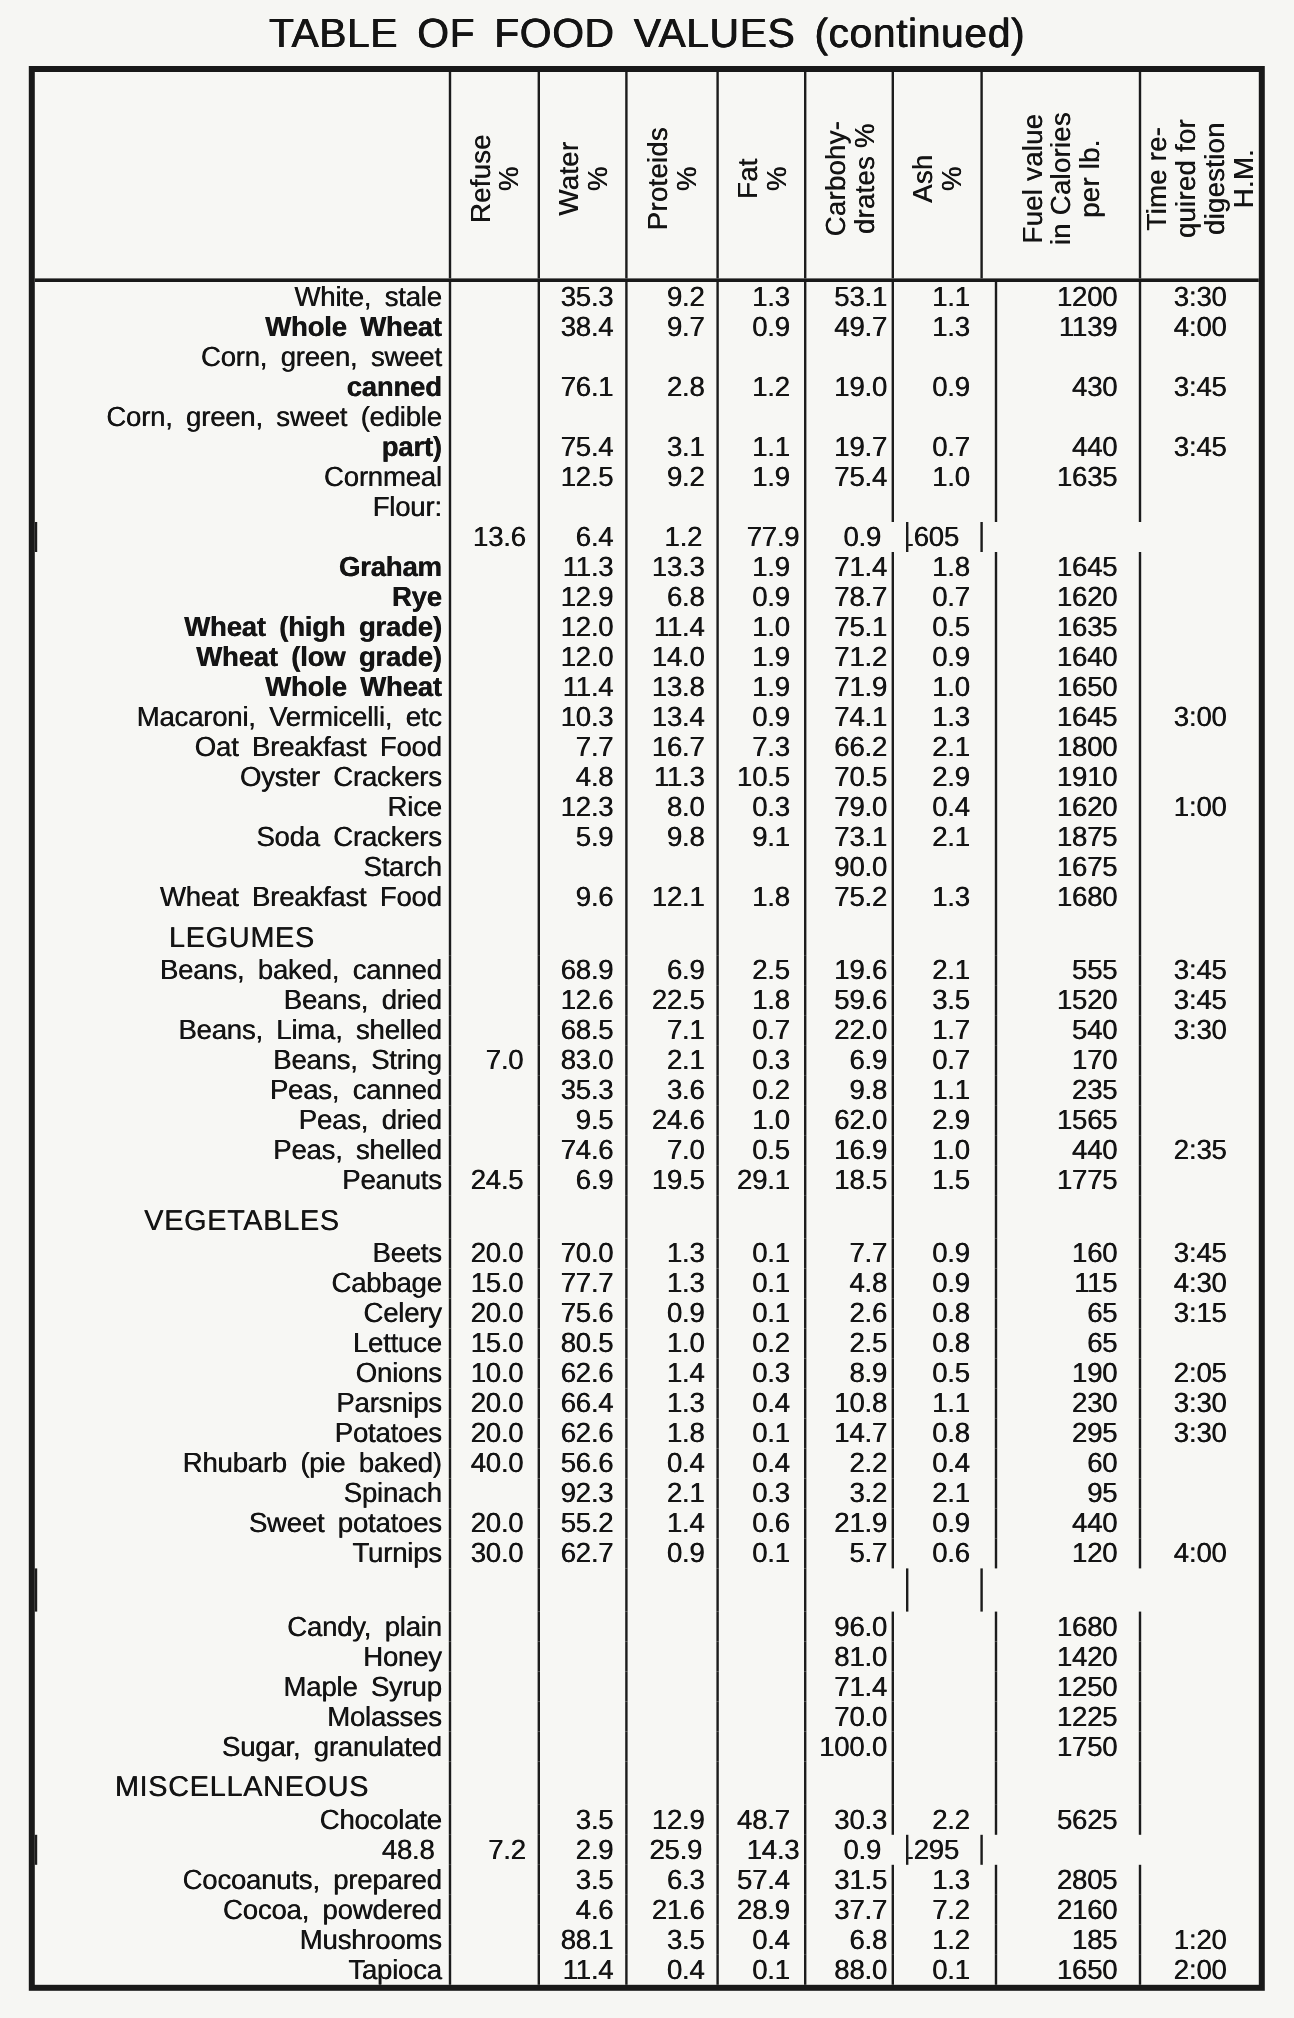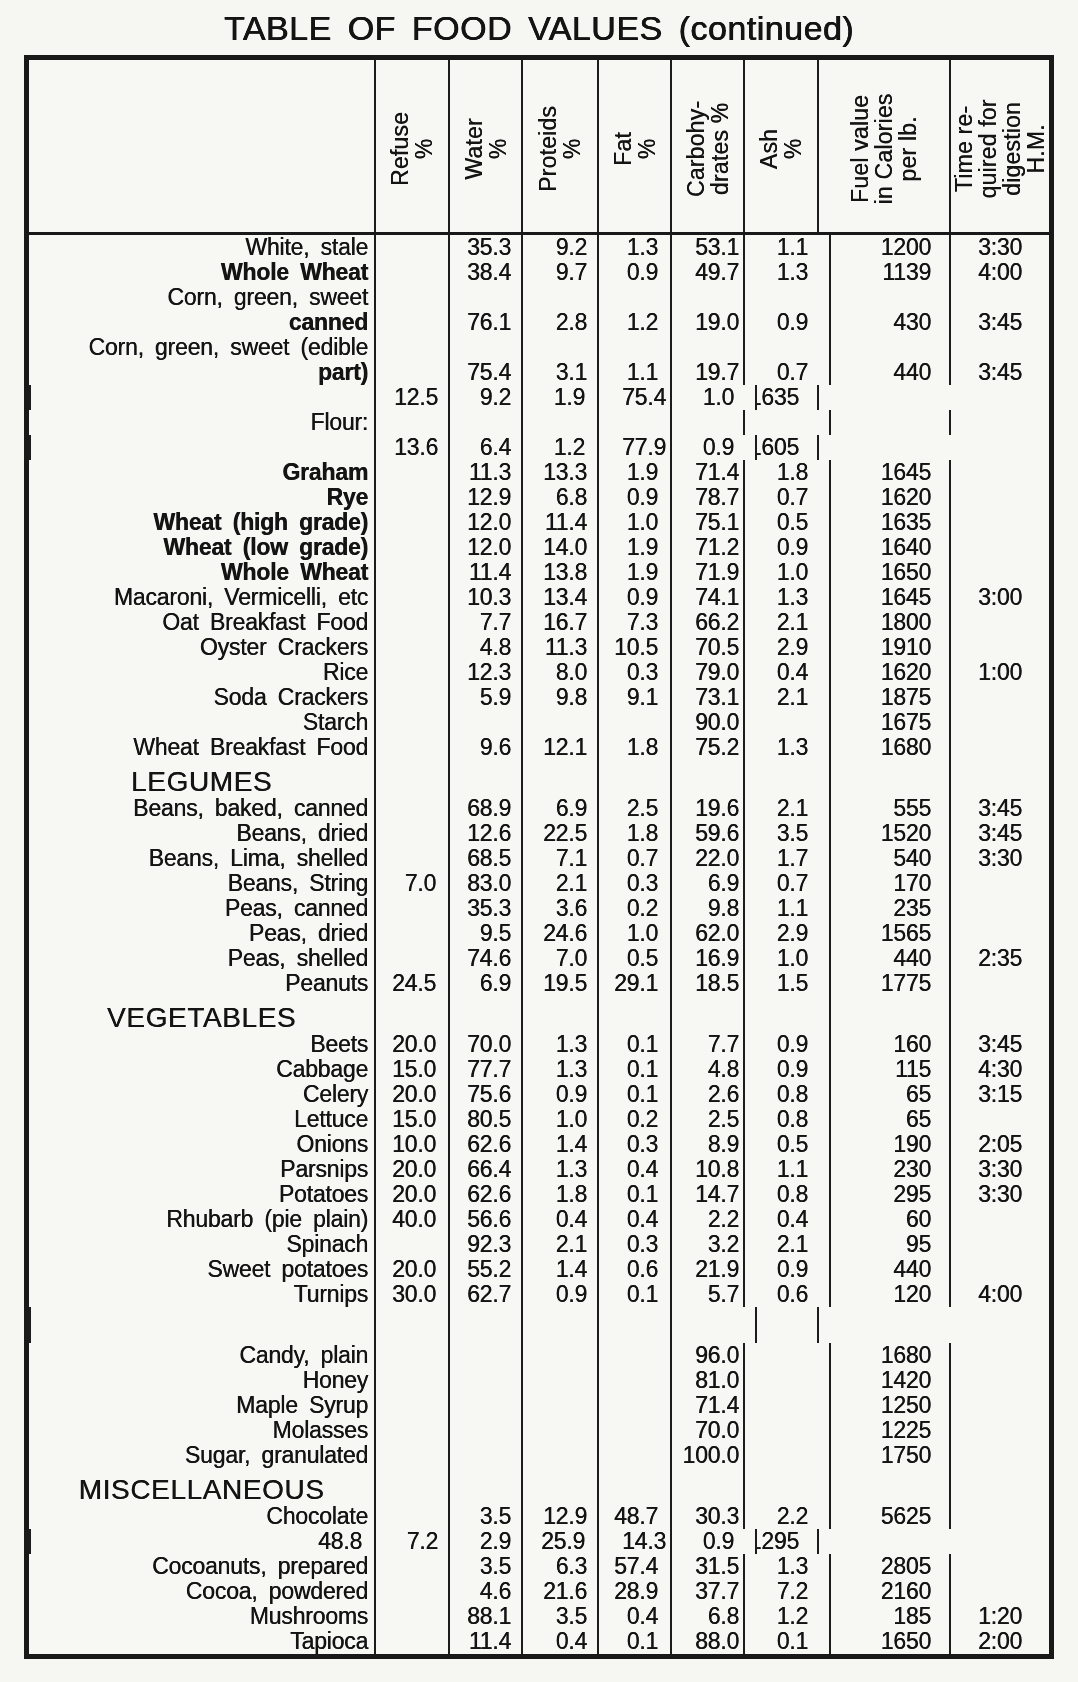--- a/index.html
+++ b/index.html
@@ -74,21 +74,21 @@
   }
   .leader::after {
     content:"................................................................................";
     letter-spacing:2.5px;
     padding-left:1px;
   }
   .section .namecell {
     align-items:center;
     justify-content:center;
     padding:6px 0 0 0;
-    font-size:28px;
+    font-size:24px;
     letter-spacing:0.6px;
   }
   .vcell { text-align:right; display:flex; align-items:flex-end; justify-content:flex-end; }
   .c-refuse  { padding-right:12px; }
   .c-water   { padding-right:10px; }
   .c-proteids{ padding-right:10px; }
   .c-fat     { padding-right:12px; }
   .c-carbs   { padding-right:4px; }
   .c-ash     { padding-right:9px; }
   .c-fuel    { padding-right:18px;margin-left:12px; }
@@ -215,20 +215,24 @@
         <div class="cell vcell vborder c-refuse"></div>
         <div class="cell vcell vborder c-water">75.4</div>
         <div class="cell vcell vborder c-proteids">3.1</div>
         <div class="cell vcell vborder c-fat">1.1</div>
         <div class="cell vcell vborder c-carbs">19.7</div>
         <div class="cell vcell vborder c-ash">0.7</div>
         <div class="cell vcell vborder c-fuel">440</div>
         <div class="cell vcell vborder c-time">3:45</div>
       </div>
       <div class="grid-row trow item">
+        <div class="cell namecell">
+          <span class="nm-text">Cornmeal</span>
+          <span class="leader"></span>
+        </div>
         <div class="cell vcell vborder c-refuse"></div>
         <div class="cell vcell vborder c-water">12.5</div>
         <div class="cell vcell vborder c-proteids">9.2</div>
         <div class="cell vcell vborder c-fat">1.9</div>
         <div class="cell vcell vborder c-carbs">75.4</div>
         <div class="cell vcell vborder c-ash">1.0</div>
         <div class="cell vcell vborder c-fuel">1635</div>
         <div class="cell vcell vborder c-time"></div>
       </div>
       <div class="grid-row trow label">
@@ -653,21 +657,21 @@
         <div class="cell vcell vborder c-water">62.6</div>
         <div class="cell vcell vborder c-proteids">1.8</div>
         <div class="cell vcell vborder c-fat">0.1</div>
         <div class="cell vcell vborder c-carbs">14.7</div>
         <div class="cell vcell vborder c-ash">0.8</div>
         <div class="cell vcell vborder c-fuel">295</div>
         <div class="cell vcell vborder c-time">3:30</div>
       </div>
       <div class="grid-row trow item">
         <div class="cell namecell">
-          <span class="nm-text">Rhubarb (pie plain)</span>
+          <span class="nm-text">Rhubarb (pie baked)</span>
           <span class="leader"></span>
         </div>
         <div class="cell vcell vborder c-refuse">40.0</div>
         <div class="cell vcell vborder c-water">56.6</div>
         <div class="cell vcell vborder c-proteids">0.4</div>
         <div class="cell vcell vborder c-fat">0.4</div>
         <div class="cell vcell vborder c-carbs">2.2</div>
         <div class="cell vcell vborder c-ash">0.4</div>
         <div class="cell vcell vborder c-fuel">60</div>
         <div class="cell vcell vborder c-time"></div>

